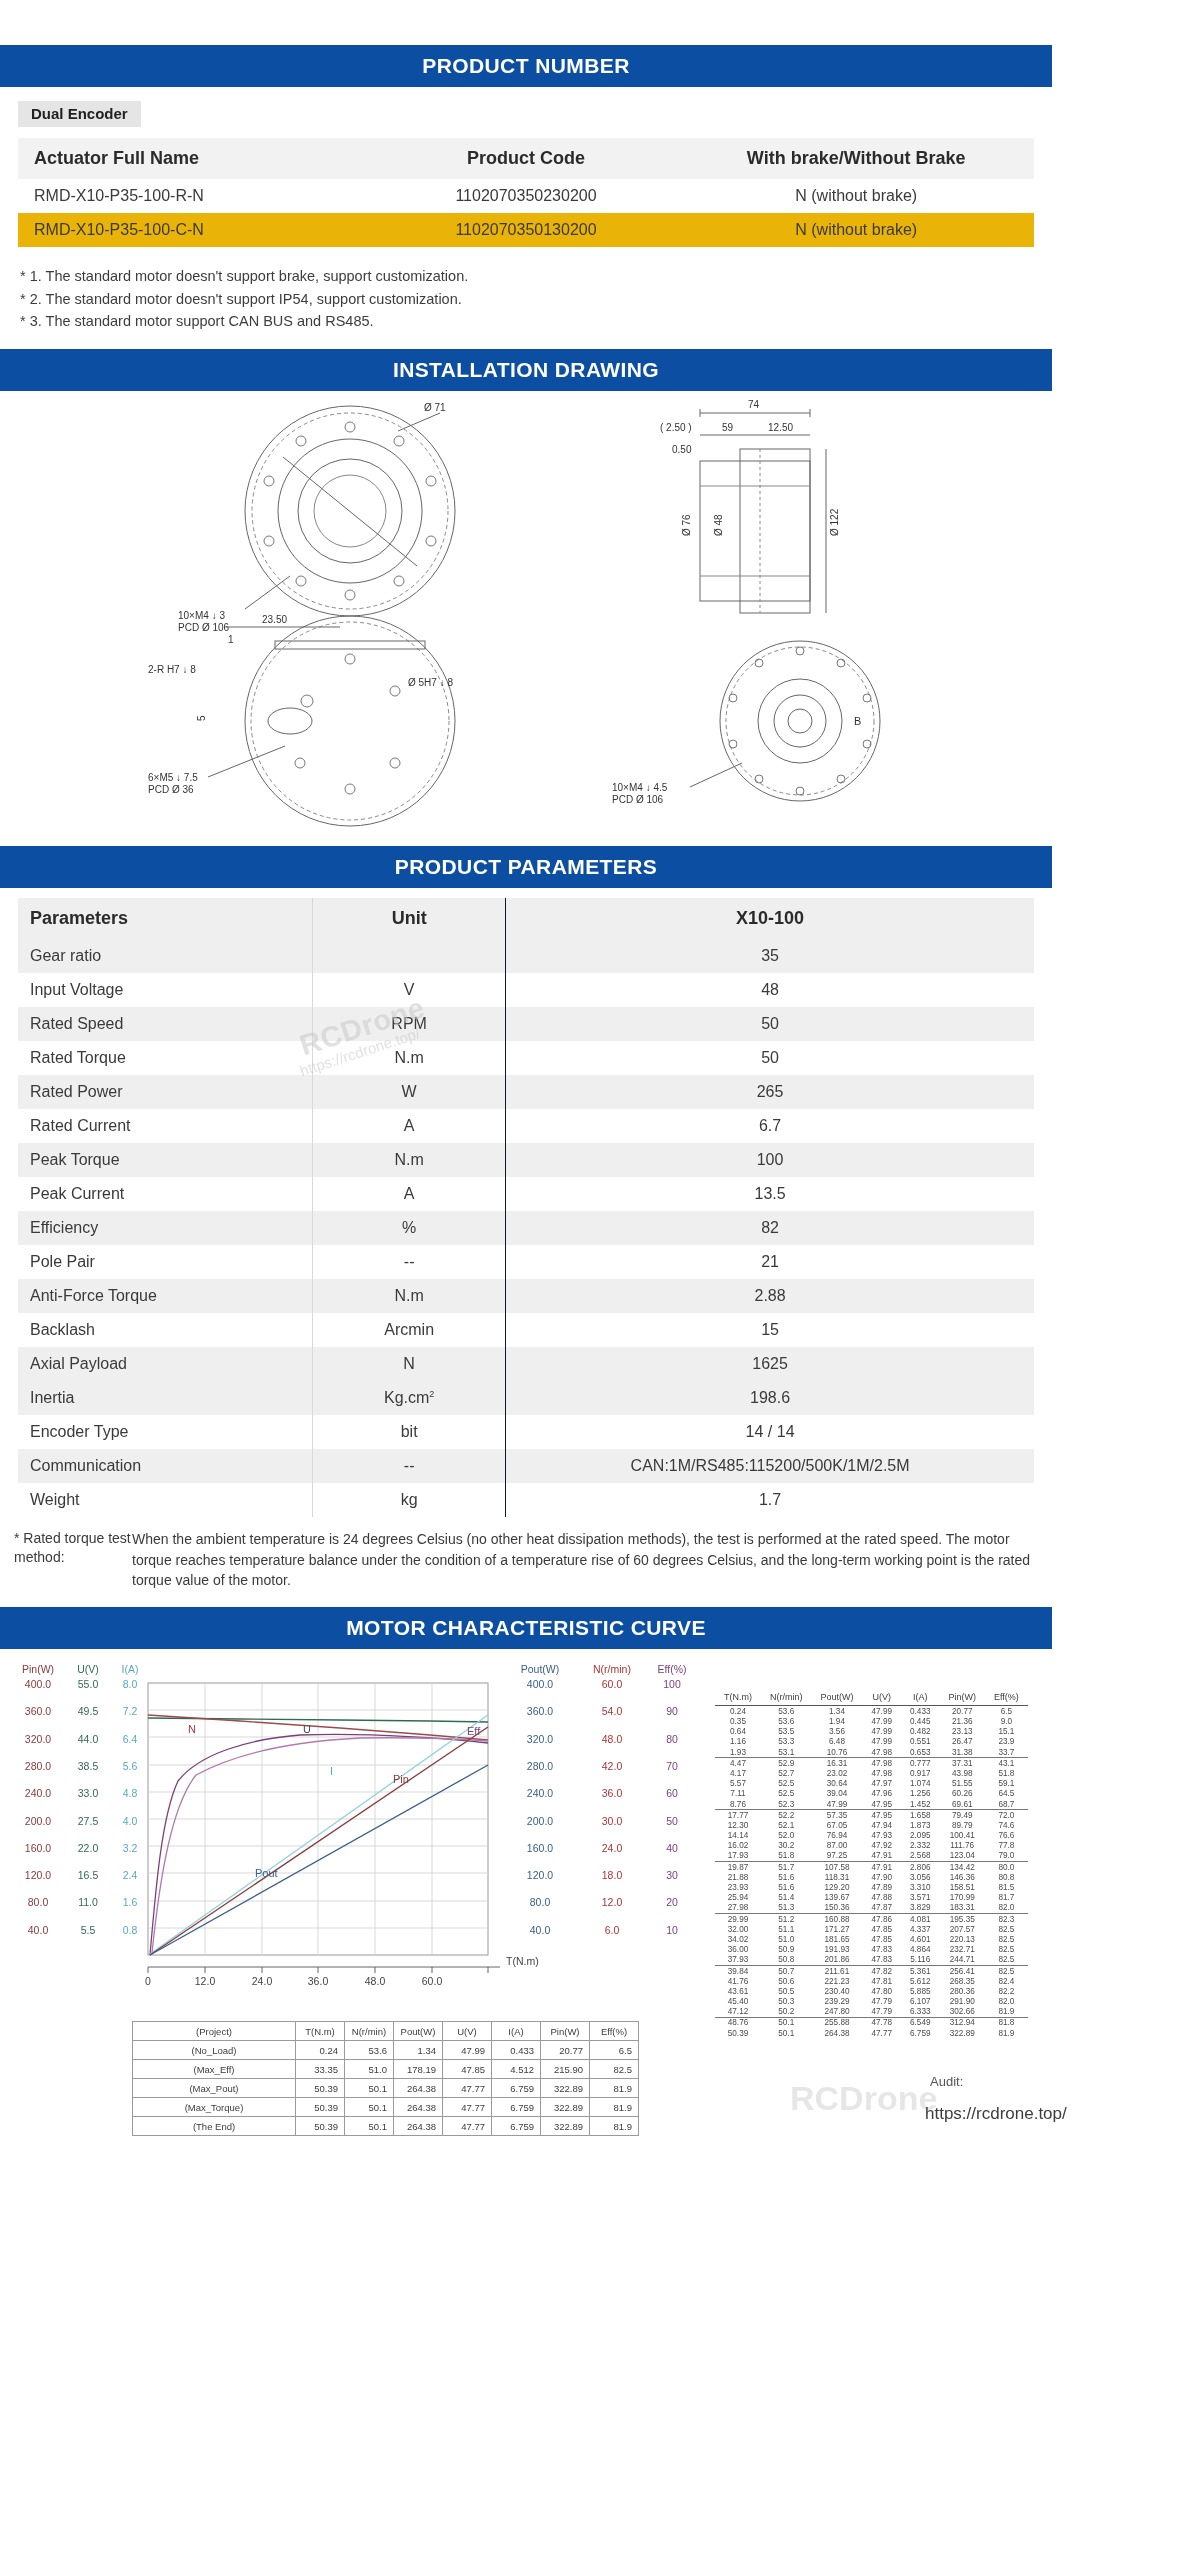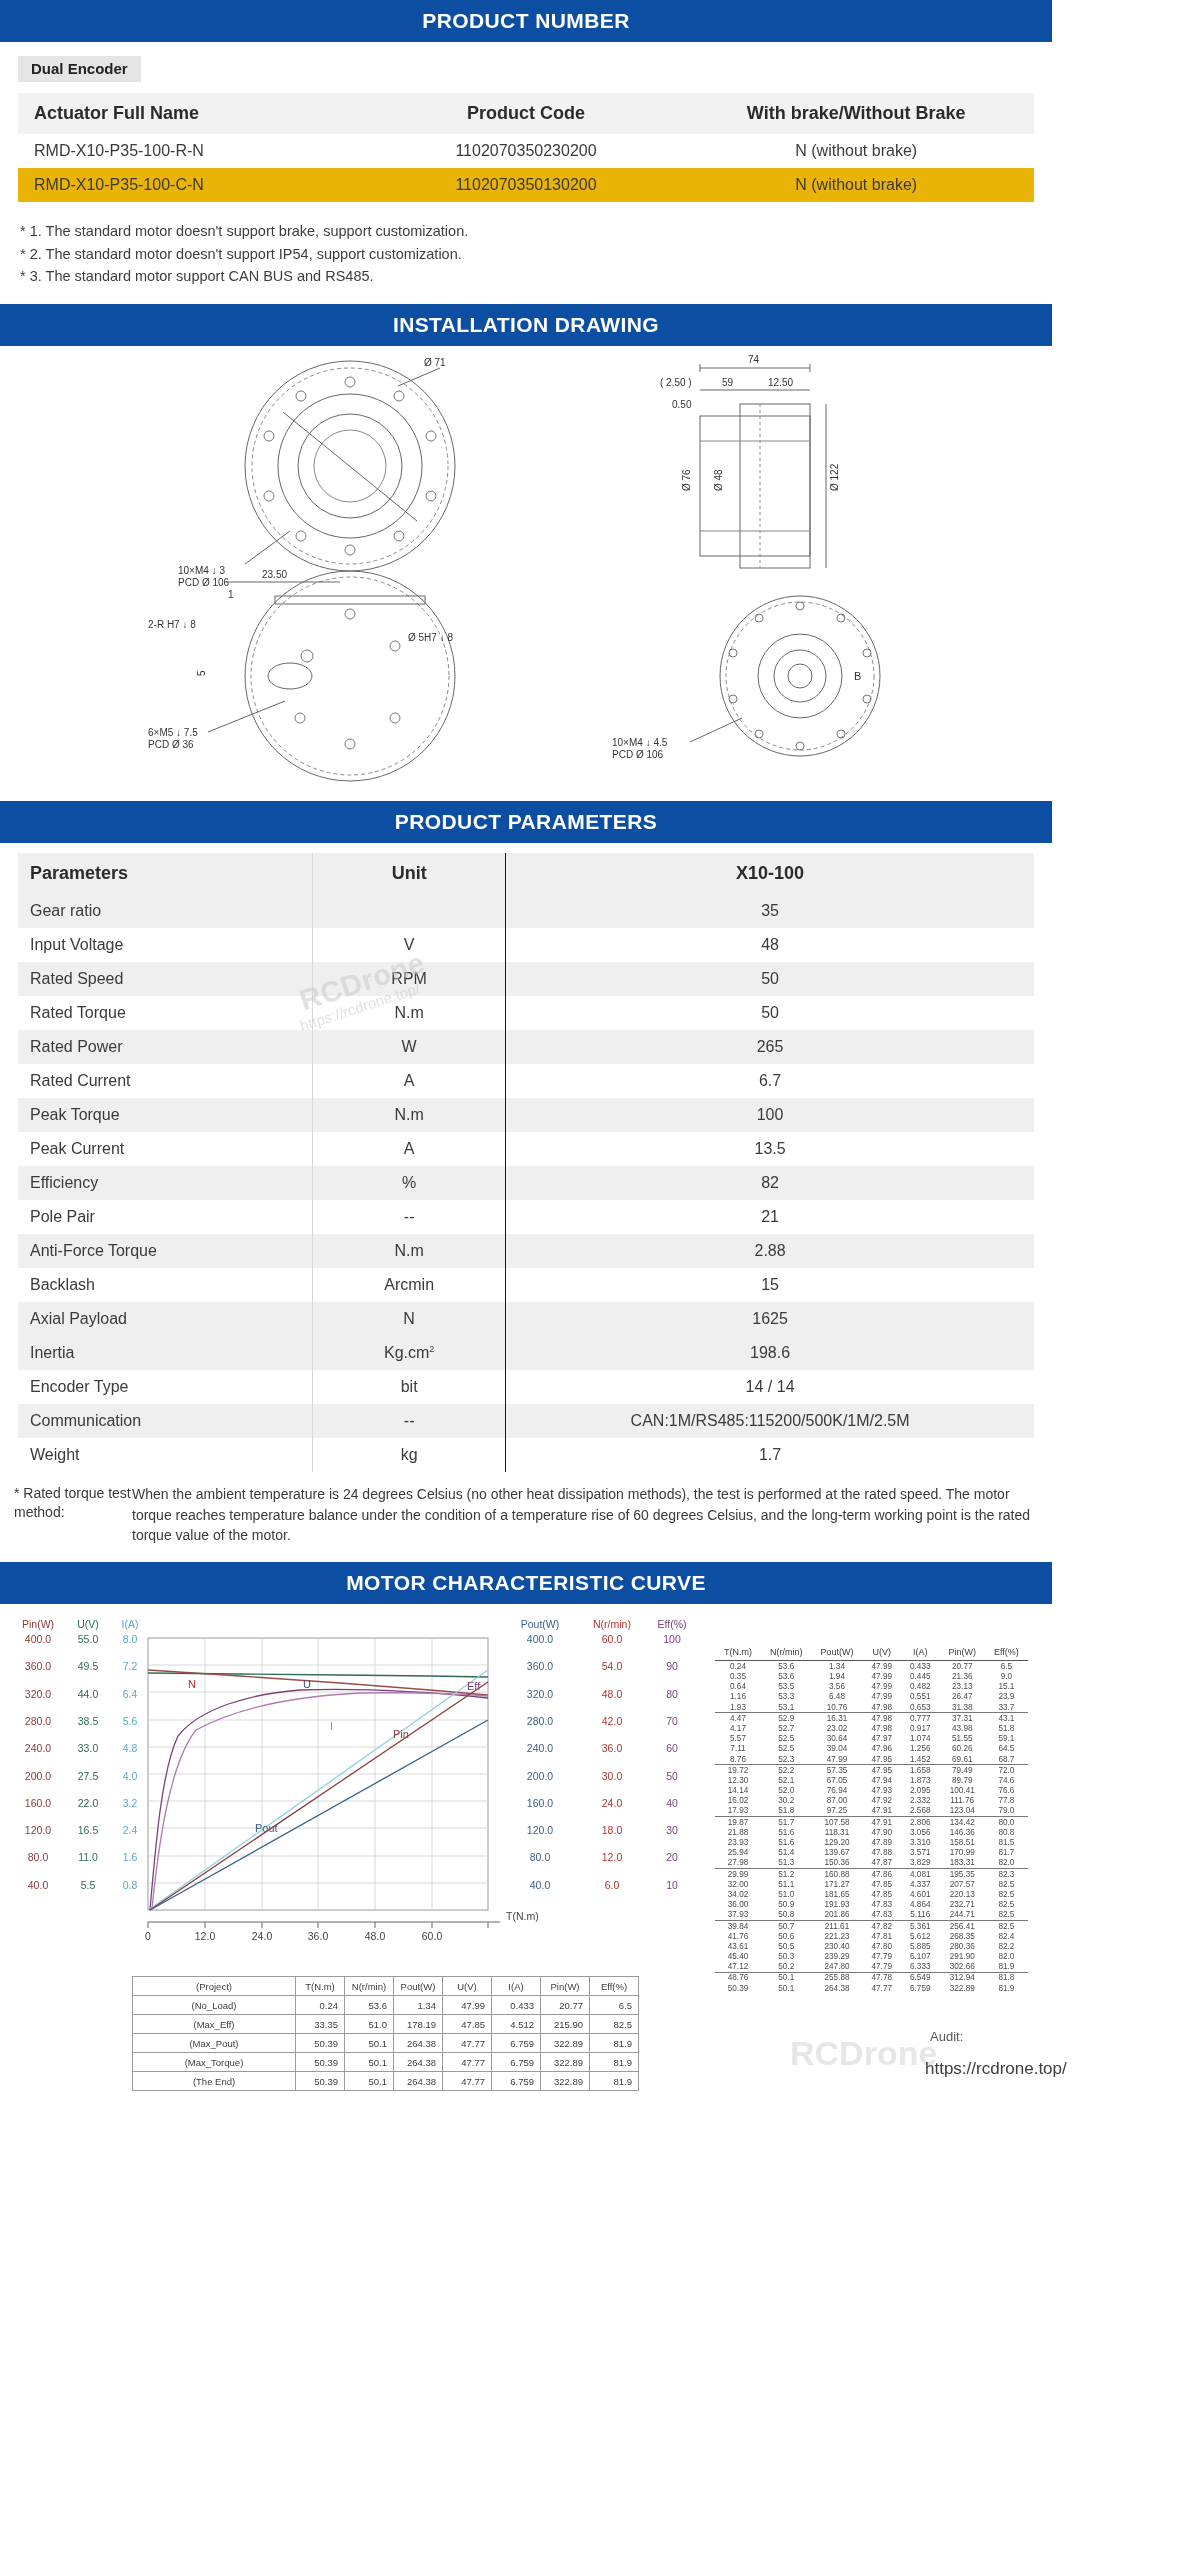--- a/index.html
+++ b/index.html
@@ -3,21 +3,21 @@
 <meta charset="utf-8">
 <style>
   html,body{margin:0;padding:0;}
   body{
     width:1200px;
     background:#ffffff;
     font-family:"Liberation Sans", sans-serif;
     color:#333;
     -webkit-font-smoothing:antialiased;
   }
-  .page{width:1052px;position:relative;}
+  .page{width:1052px;position:relative;margin-top:45px;}
 
   
   .banner{
     background:#0b4ea2;
     color:#ffffff;
     text-align:center;
     font-size:21px;
     font-weight:bold;
     letter-spacing:.4px;
     padding:9px 0 10px 0;
@@ -709,21 +709,21 @@
           <tr class="sep">
             <td>8.76</td>
             <td>52.3</td>
             <td>47.99</td>
             <td>47.95</td>
             <td>1.452</td>
             <td>69.61</td>
             <td>68.7</td>
           </tr>
           <tr>
-            <td>19.72</td>
+            <td>17.77</td>
             <td>52.2</td>
             <td>57.35</td>
             <td>47.95</td>
             <td>1.658</td>
             <td>79.49</td>
             <td>72.0</td>
           </tr>
           <tr>
             <td>12.30</td>
             <td>52.1</td>

